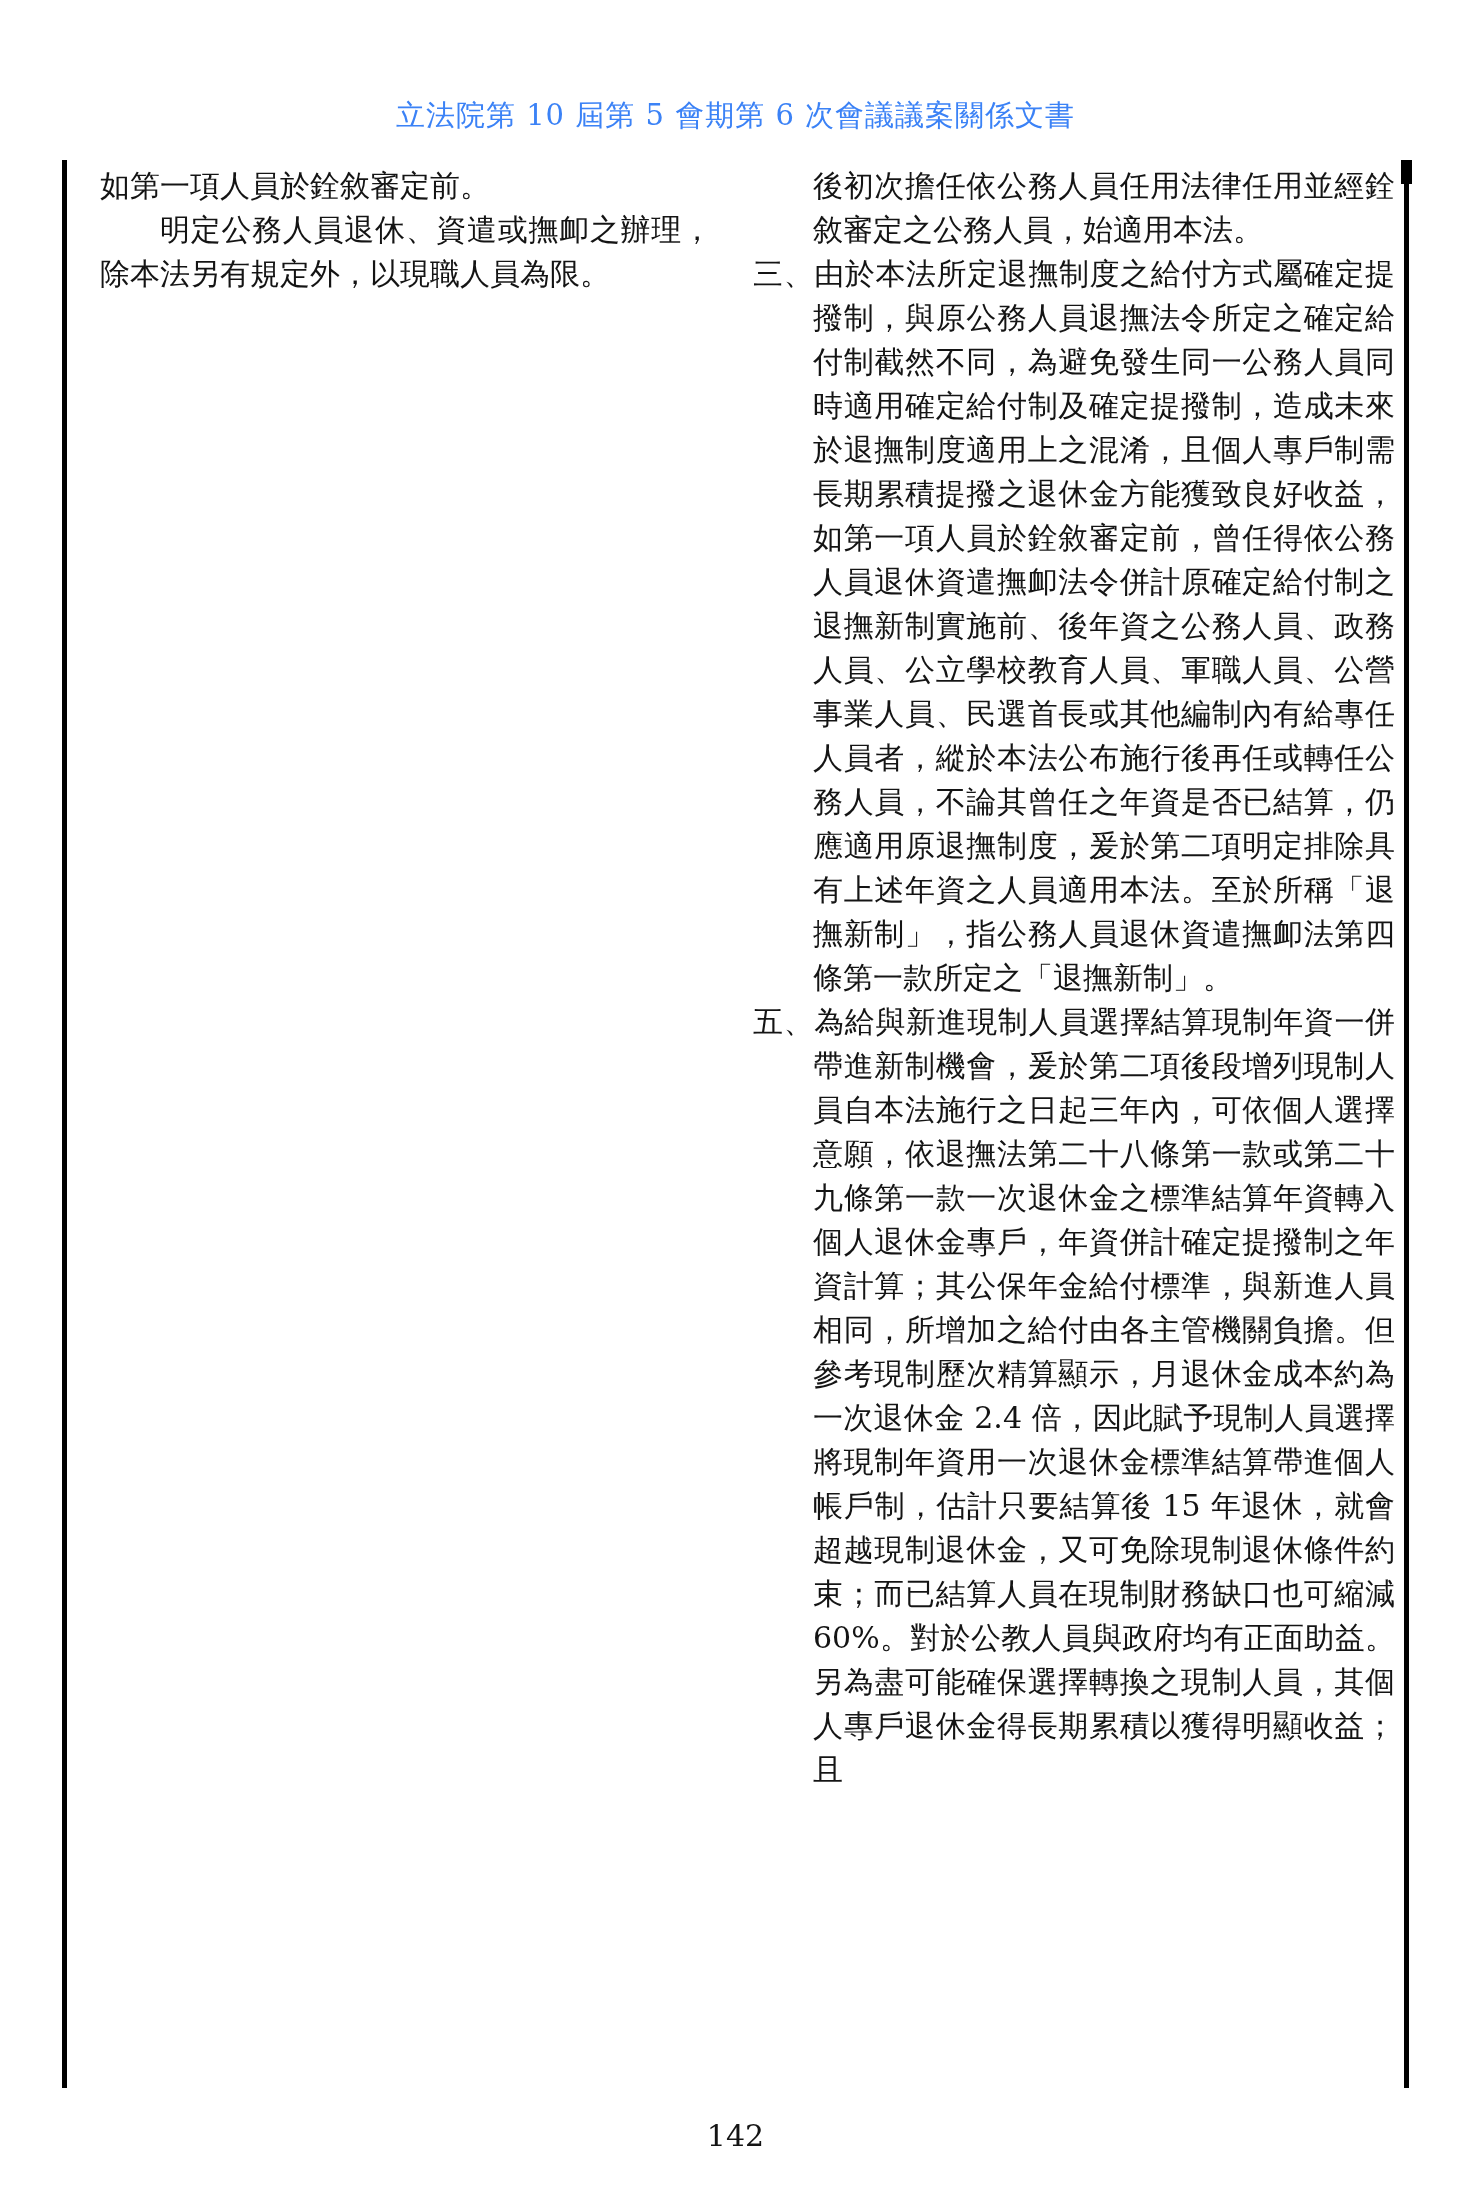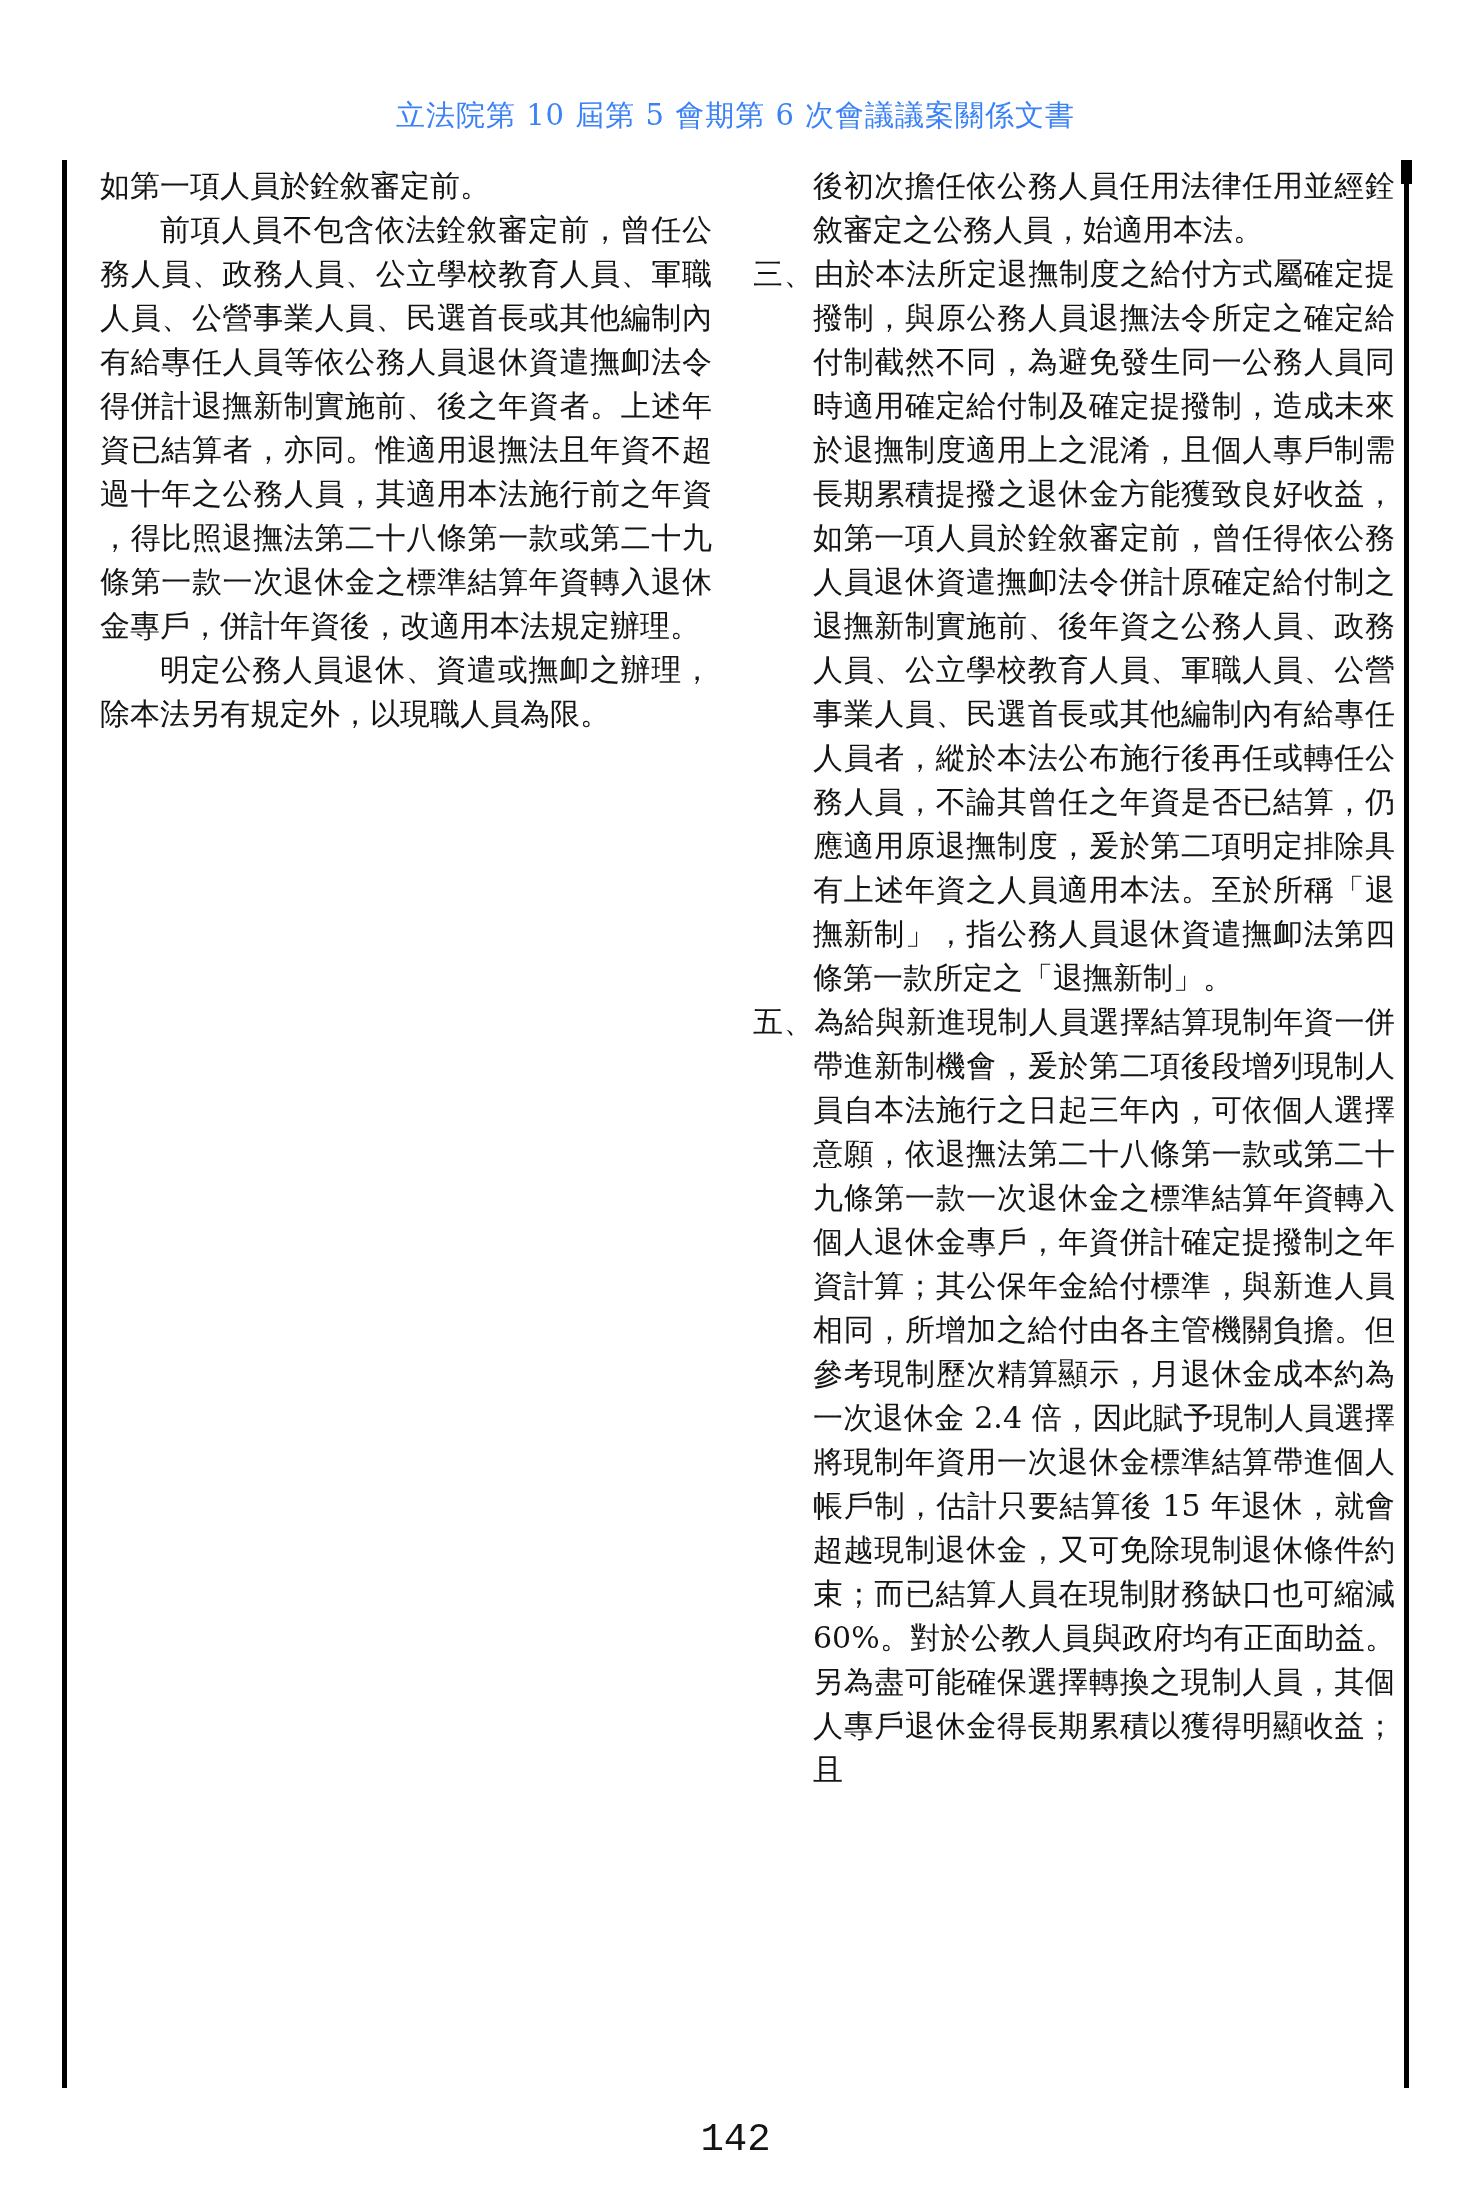--- a/index.html
+++ b/index.html
@@ -60,39 +60,37 @@
     padding-left: 2em;
     text-indent: -2em;
   }
   .numbered-item .item-number { white-space: nowrap; }
   .page-number {
     position: absolute;
     top: 2118px;
     left: 0;
     width: 100%;
     text-align: center;
-    font-size: 39px;
+    font-size: 30px;
     color: #141414;
-    font-family: Liberation Mono, monospace;
   }
 </style>
 </head>
 <body>
 
 <div class="page">
 
   <div class="doc-header">立法院第 10 屆第 5 會期第 6 次會議議案關係文書</div>
 
   <div class="rule rule-left"></div>
   <div class="rule rule-right"></div>
   <div class="rule-cap"></div>
 
   <div class="col col-left">
     <div class="para">如第一項人員於銓敘審定前。</div>
-    <div class="para para-first-indent">前項人員不包含依法銓敘審定前，曾任公務人員、政務人員、公立學校教育人員、軍職人員、公營事業人員、民選首長或其他編制內有給專任人員等依公務人員退休資遣撫卹法令得併計退撫新制實施前、後之年資者。上述年資已結算者，亦同。惟適用退撫法且年資不超過十年之公務人員，其適用本法施行前之年資，得比照退撫法第二十八條第一款或第二十九條第一款一次退休金之標準結算年資轉入退休金專戶，併計年資後，改適用本法規定辦理。</div>
     <div class="para para-first-indent">明定公務人員退休、資遣或撫卹之辦理，除本法另有規定外，以現職人員為限。</div>
   </div>
 
   <div class="col col-right">
     <div class="para para-continuation">後初次擔任依公務人員任用法律任用並經銓敘審定之公務人員，始適用本法。</div>
 
     <div class="numbered-item">
       <span class="item-number">三、</span><span class="item-text">由於本法所定退撫制度之給付方式屬確定提撥制，與原公務人員退撫法令所定之確定給付制截然不同，為避免發生同一公務人員同時適用確定給付制及確定提撥制，造成未來於退撫制度適用上之混淆，且個人專戶制需長期累積提撥之退休金方能獲致良好收益，如第一項人員於銓敘審定前，曾任得依公務人員退休資遣撫卹法令併計原確定給付制之退撫新制實施前、後年資之公務人員、政務人員、公立學校教育人員、軍職人員、公營事業人員、民選首長或其他編制內有給專任人員者，縱於本法公布施行後再任或轉任公務人員，不論其曾任之年資是否已結算，仍應適用原退撫制度，爰於第二項明定排除具有上述年資之人員適用本法。至於所稱「退撫新制」，指公務人員退休資遣撫卹法第四條第一款所定之「退撫新制」。</span>
     </div>
 

